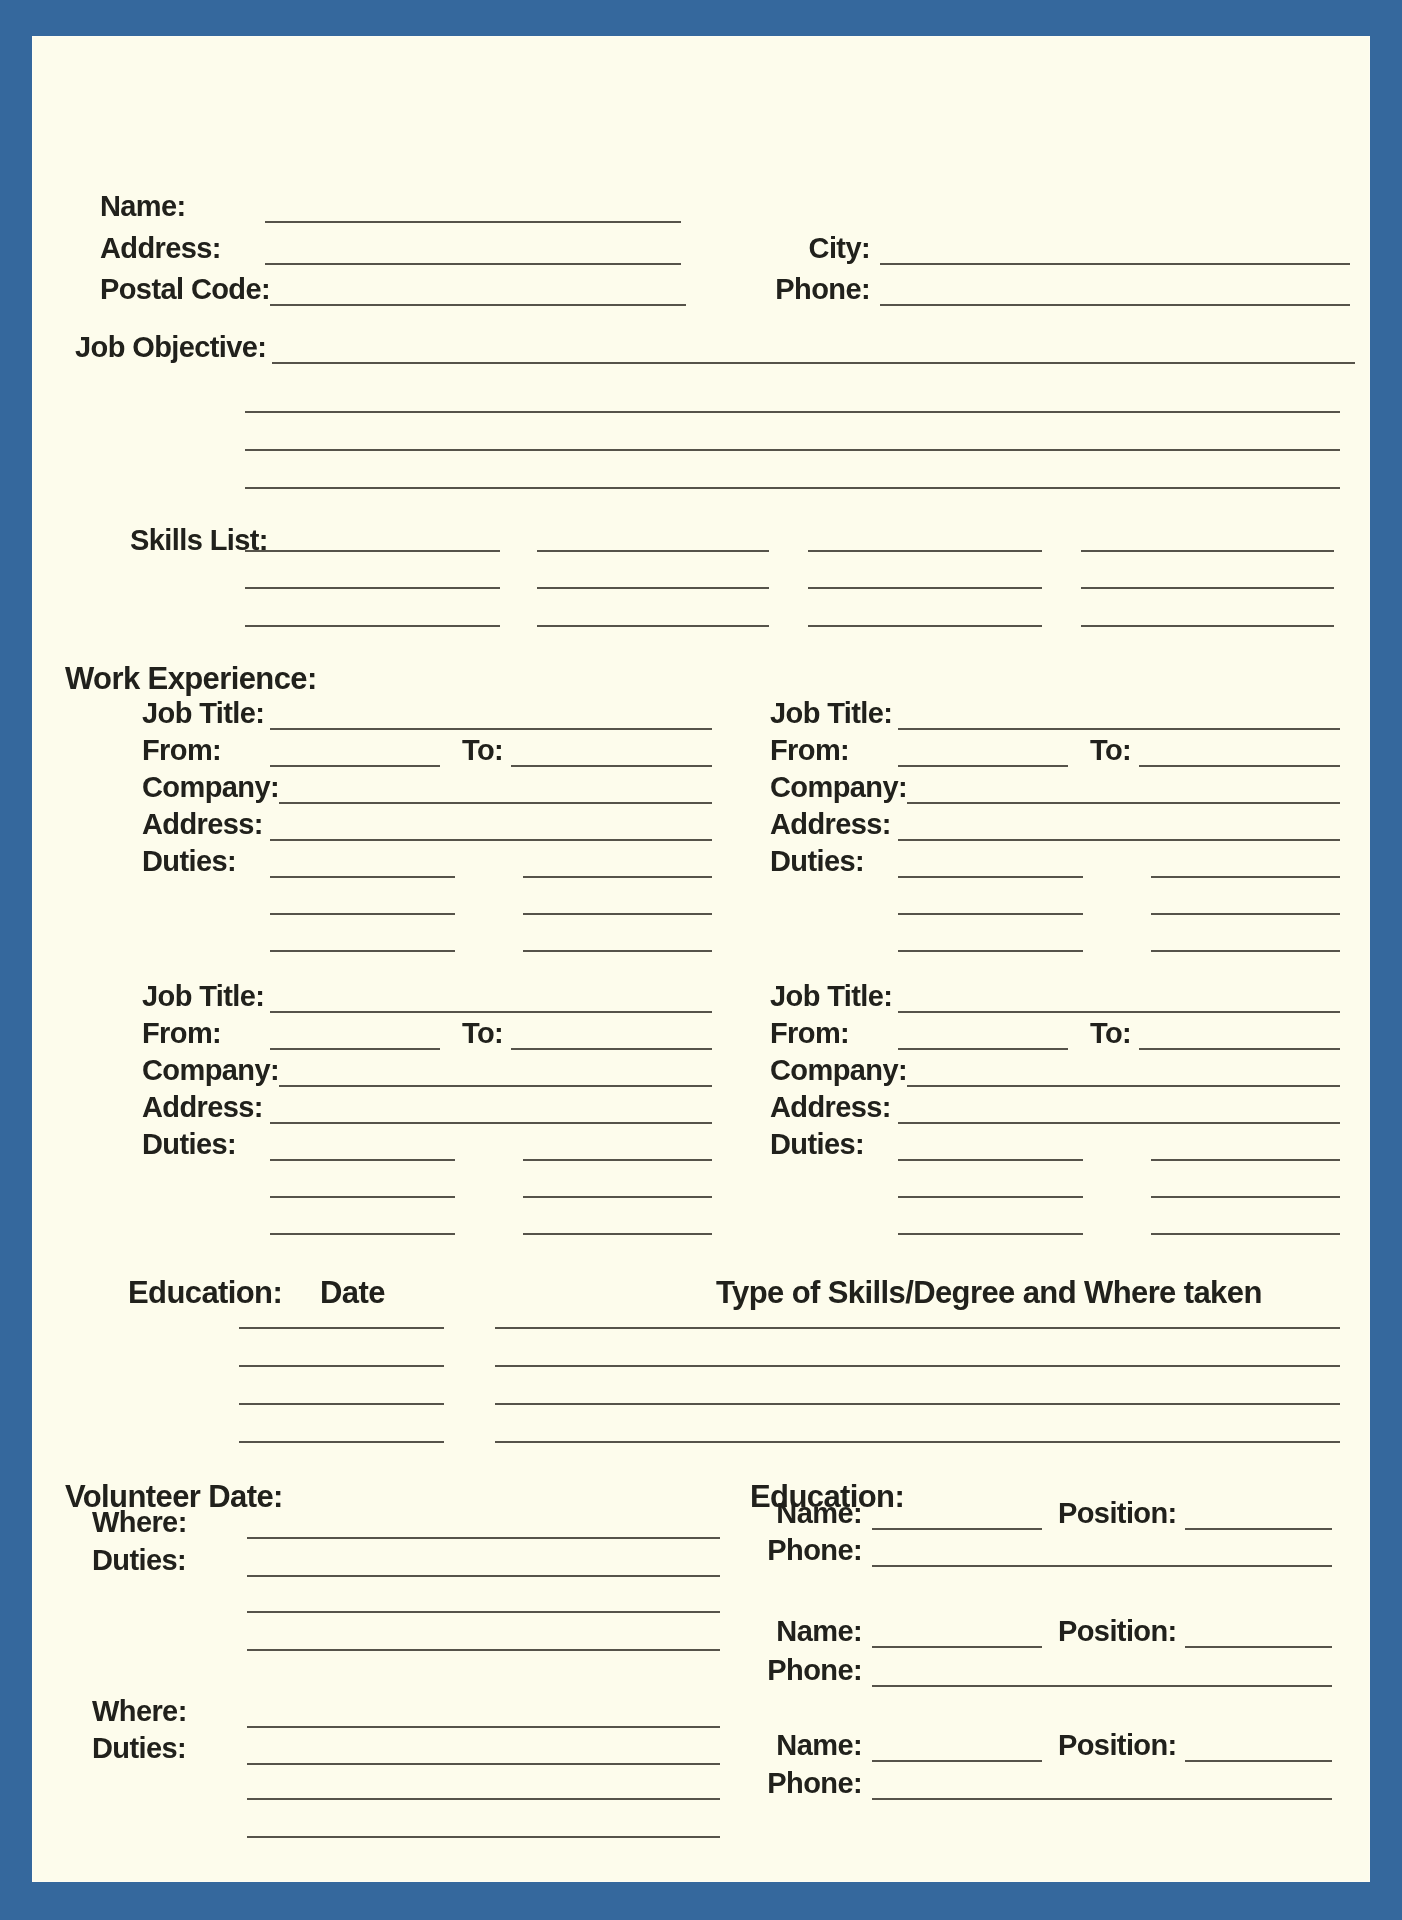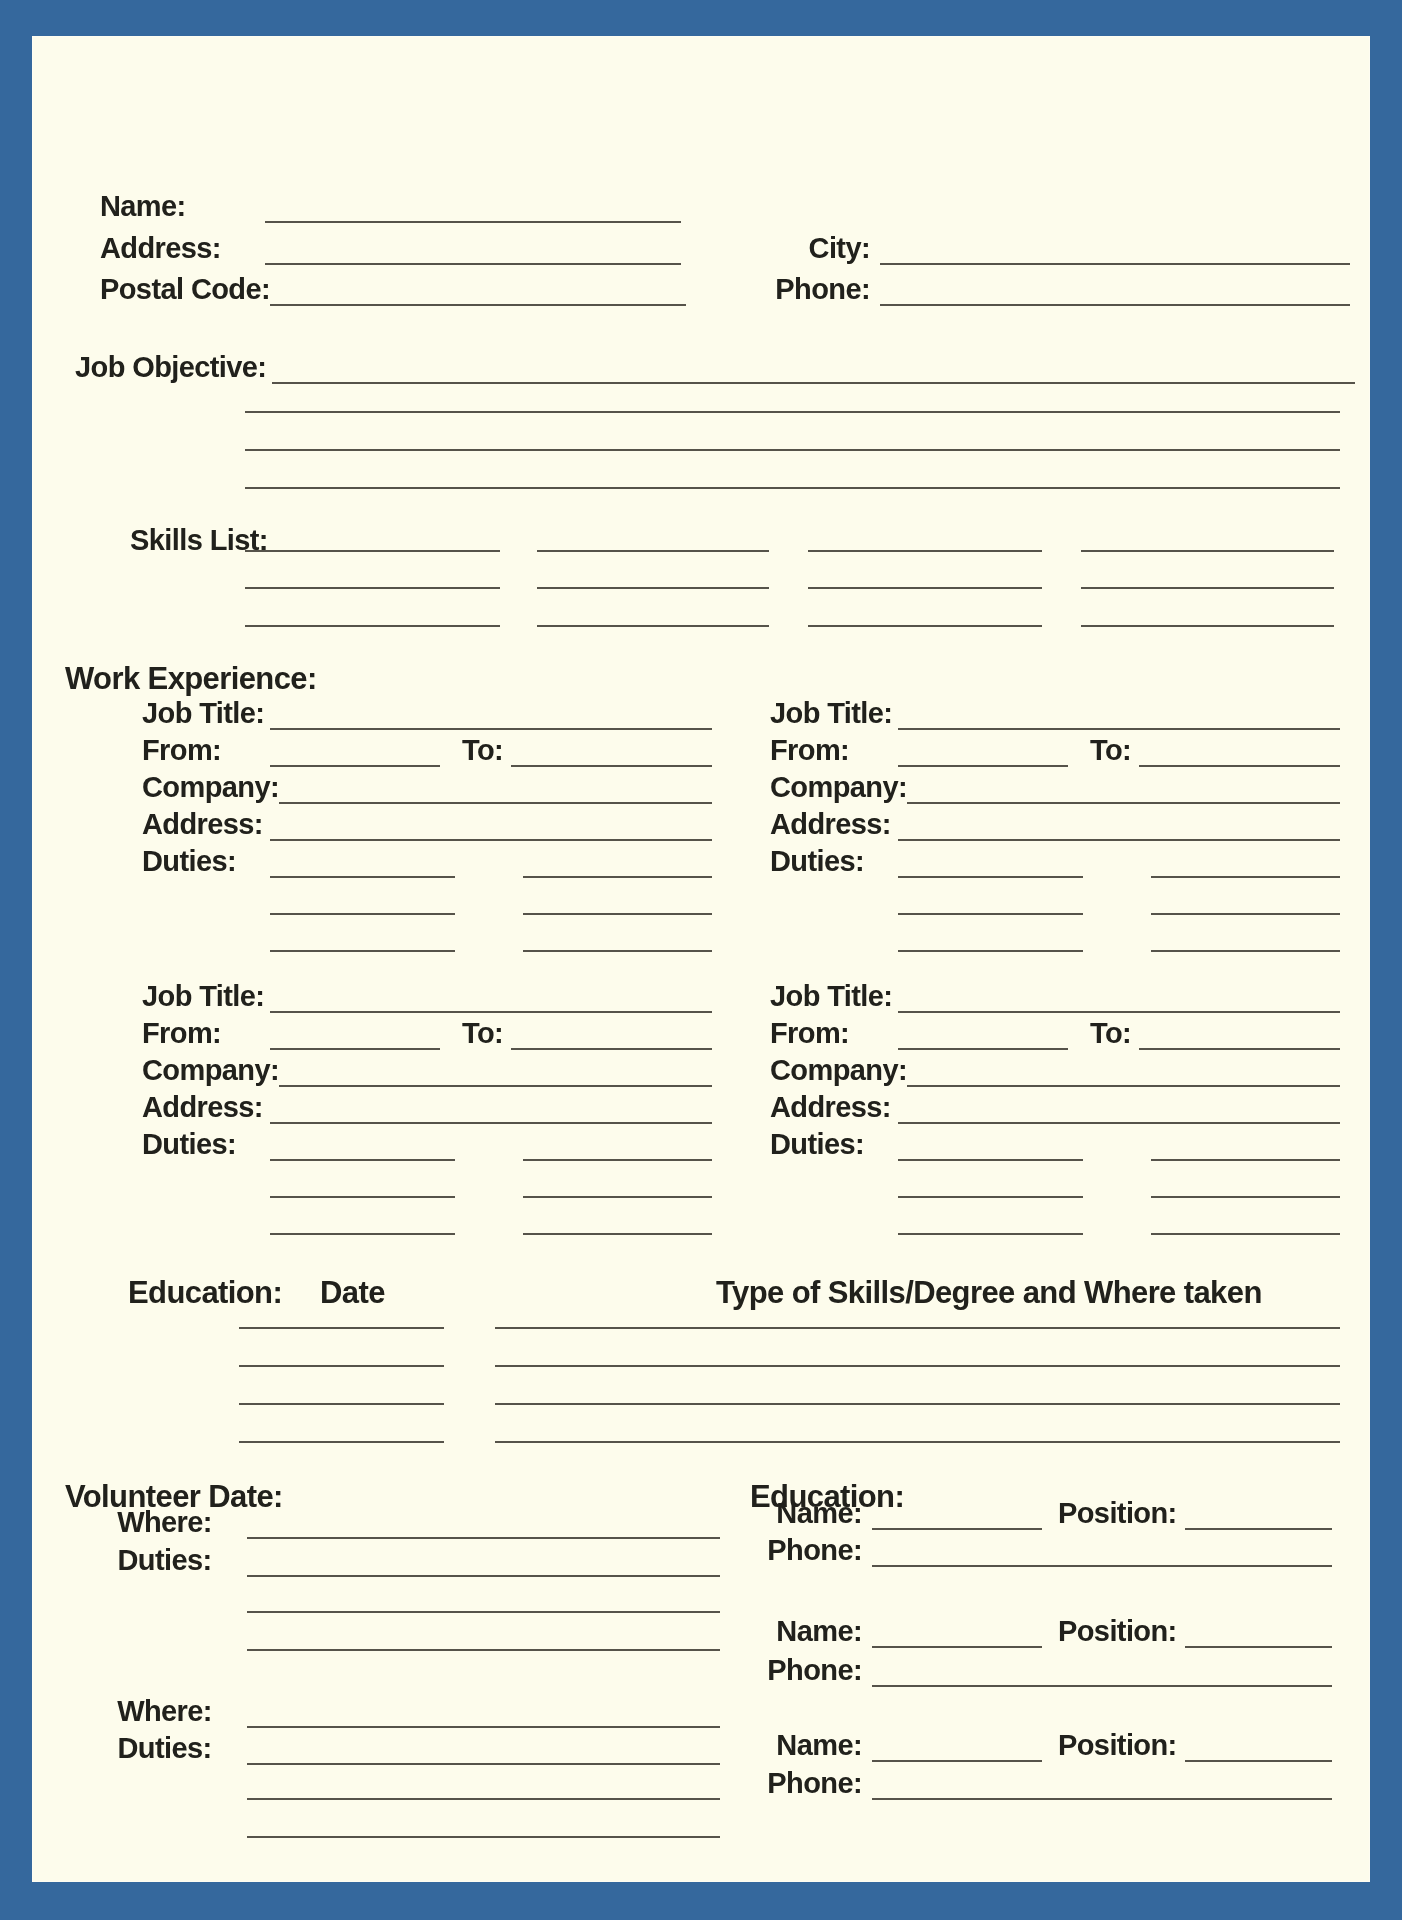--- a/index.html
+++ b/index.html
@@ -31,21 +31,21 @@
   .row{position:absolute;display:flex;align-items:flex-end;height:36px;}
   .wrow{display:flex;align-items:flex-end;height:37px;}
   .fl{border-bottom:2px solid #56534A;height:3px;}
   .ln{position:absolute;border-top:2px solid #56534A;}
   .plbl{flex:0 0 165px;}
   .rlbl{flex:0 0 100px;text-align:right;padding-right:10px;}
   .spacer{flex:1 1 auto;}
   .jobblock{position:absolute;width:570px;}
   .wlbl{flex:0 0 128px;}
   .wspacer{flex:0 0 128px;}
-  .vlbl{flex:0 0 145px;text-align:center;padding-right:10px;}
+  .vlbl{flex:0 0 145px;text-align:left;padding-right:10px;}
   .reflbl{flex:0 0 130px;text-align:right;padding-right:10px;}
 </style>
 </head>
 <body>
 
 <div class="sheet">
 
 
   <div class="row" style="left:68px;top:151px;width:1250px;">
     <span class="lbl plbl">Name:</span>
@@ -59,21 +59,21 @@
     <div class="fl" style="width:470px;"></div>
   </div>
   <div class="row" style="left:68px;top:234px;width:1250px;">
     <span class="lbl plbl">Postal Code:</span>
     <div class="fl" style="width:416px;"></div>
     <div class="spacer"></div>
     <span class="lbl rlbl">Phone:</span>
     <div class="fl" style="width:470px;"></div>
   </div>
 
-  <div class="row" style="left:43px;top:312px;width:1280px;">
+  <div class="row" style="left:43px;top:292px;width:1280px;">
     <span class="lbl" style="padding-right:6px;">Job Objective:</span>
     <div class="fl" style="flex:1 1 auto;"></div>
   </div>
   <div class="ln" style="left:213px;top:375px;width:1095px;"></div>
   <div class="ln" style="left:213px;top:413px;width:1095px;"></div>
   <div class="ln" style="left:213px;top:451px;width:1095px;"></div>
 
   <span class="lbl alabel" style="left:98px;top:489px;">Skills List:</span>
   <div class="row" style="left:213px;top:480px;width:1089px;">
     <div class="fl" style="width:255px;"></div>

